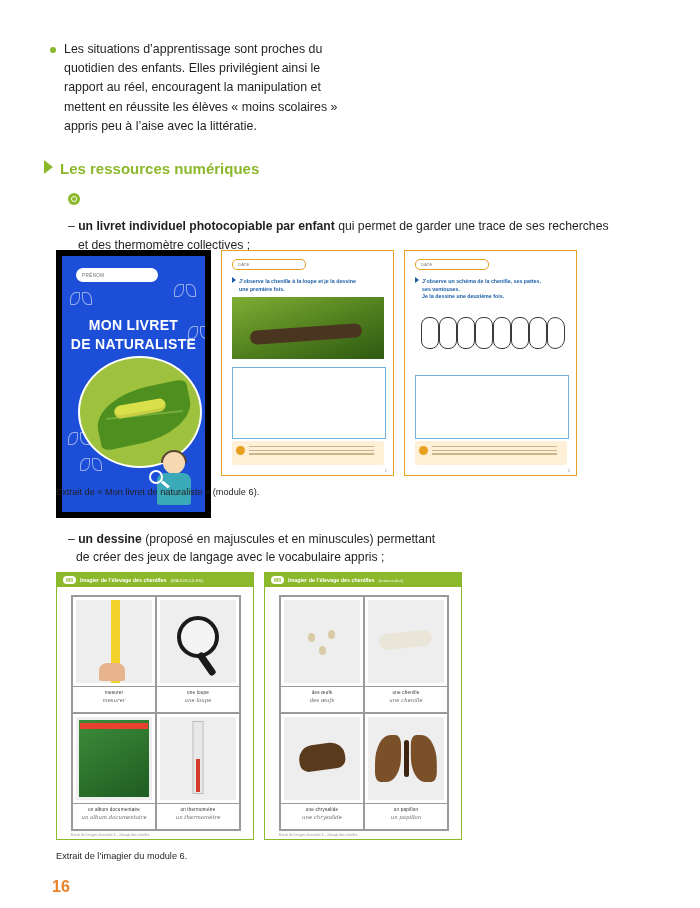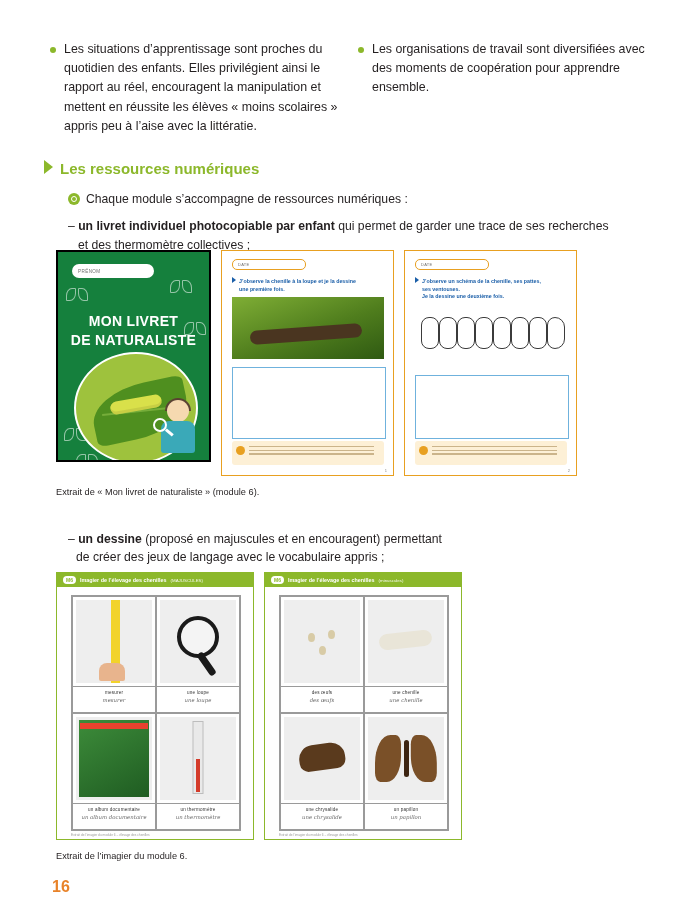--- a/index.html
+++ b/index.html
@@ -119,25 +119,25 @@
     position: absolute;
     left: 56px;
     top: 250px;
     display: flex;
     gap: 10px;
   }
 
   
   .cover {
     width: 155px;
-    height: 212px;
-    background: #15803d;
+    height: 268px;
+    background: #1d4ed8;
     position: relative;
     overflow: hidden;
-    border: 2px solid #000000;
+    border: 6px solid #000000;
     box-sizing: border-box;
   }
   .cover .name-box {
     position: absolute;
     left: 14px;
     top: 12px;
     width: 82px;
     height: 14px;
     background: #ffffff;
     border-radius: 7px;
@@ -599,35 +599,29 @@
 
 <div class="page">
 
   <div class="bullet-cols">
     <div class="col">
       <span class="bullet-dot"></span>
       <div class="bullet-text">
         <b>Les situations d’apprentissage sont proches du quotidien des enfants.</b><span> Elles privilégient ainsi le rapport au réel, encouragent la manipulation et mettent en réussite les élèves « moins scolaires » appris peu à l’aise avec la littératie.</span>
       </div>
     </div>
-    <div class="col">
-      <span class="bullet-dot"></span>
-      <div class="bullet-text">
-        <span>Les organisations de travail sont diversifiées avec des moments de coopération pour apprendre ensemble.</span>
-      </div>
-    </div>
   </div>
 
   <div class="section-head">
     <span class="tri"></span>
     <span class="title">Les ressources numériques</span>
   </div>
 
   <div class="intro">
-    <span class="picto"></span><span>Chaque module s’accompagne de ressources numériques :</span>
+    <span class="picto"></span>
     <span class="l2"><span>– </span><b>un livret individuel photocopiable par enfant</b><span> qui permet de garder une trace de ses recherches</span></span>
     <span class="l3">et des thermomètre collectives ;</span>
   </div>
 
   <div class="img-row">
 
     <div class="cover">
       <div class="name-box">PRÉNOM</div>
       <div class="cover-title">
         <span>MON LIVRET</span><br>
@@ -712,21 +706,21 @@
             <i></i>
           </div>
       </div>
       <div class="pagenum">2</div>
     </div>
   </div>
 
   <div class="caption cap1">Extrait de « Mon livret de naturaliste » (module 6).</div>
 
   <div class="para2">
-    <span>– </span><b>un dessine</b><span> (proposé en majuscules et en encouragent) permettant</span>
+    <span>– </span><b>un dessine</b><span> (proposé en majuscules et en minuscules) permettant</span>
     <span class="l2">de créer des jeux de langage avec le vocabulaire appris ;</span>
   </div>
 
   <div class="imagier-row">
 
     <div class="imagier">
       <div class="band">
         <span class="mod">M6</span>
         <span>Imagier de l’élevage des chenilles</span>
         <span class="sub">(MAJUSCULES)</span>

